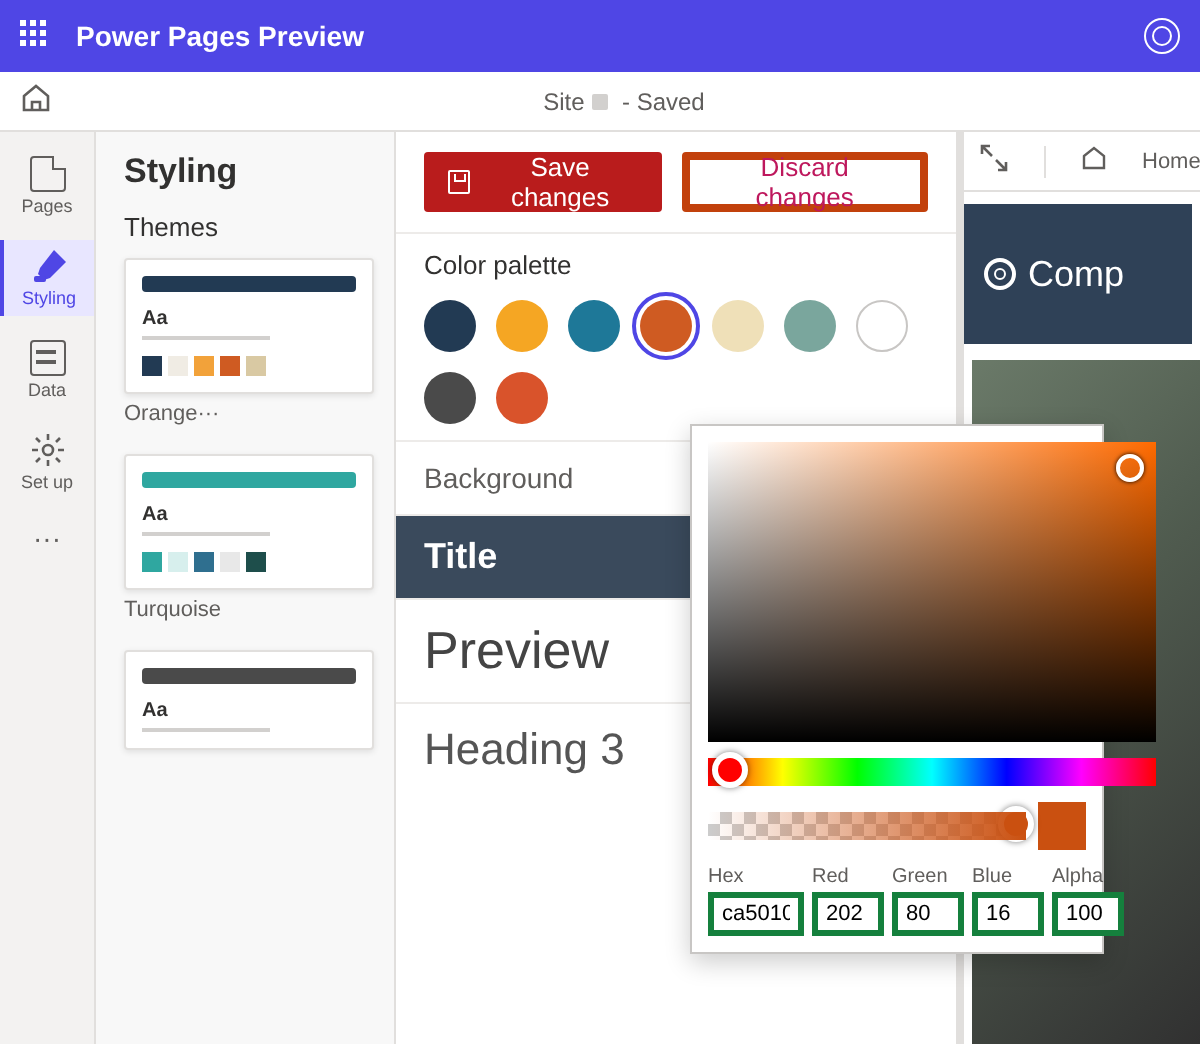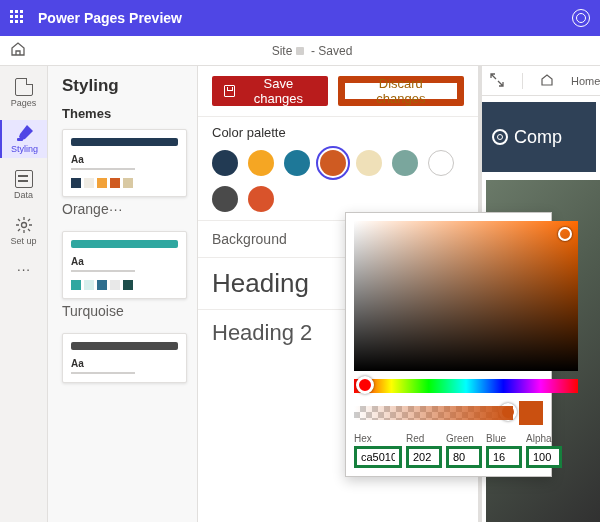--- a/index.html
+++ b/index.html
@@ -21,33 +21,33 @@
   .pages-ic{border:1.5px solid currentColor;border-radius:2px}
   .pages-ic:after{content:"";position:absolute;right:-1px;top:-1px;width:6px;height:6px;background:#f3f2f1;border-left:1.5px solid currentColor;border-bottom:1.5px solid currentColor}
   .brush-ic svg{width:18px;height:18px}
   .data-ic{border:1.5px solid currentColor;border-radius:2px}
   .data-ic:before,.data-ic:after{content:"";position:absolute;left:2px;height:1.5px;background:currentColor;width:10px}
   .data-ic:before{top:4px}.data-ic:after{top:9px}
   .cog-ic svg{width:18px;height:18px}
   .dots{font-size:14px;line-height:14px}
   .panel{width:150px;background:#f8f8f8;border-right:1px solid #e1dfdd;padding:10px 10px 0 14px;overflow:hidden}
   .panel h2{font-size:17px;font-weight:600;margin:0 0 10px}
-  .panel h3{font-size:13px;font-weight:700;margin:0 0 8px}
+  .panel h3{font-size:13px;font-weight:400;margin:0 0 8px}
   .theme-card{background:#fff;border:1px solid #e1dfdd;border-radius:2px;padding:8px;margin-bottom:4px;box-shadow:0 1px 3px rgba(0,0,0,.1)}
   .tc-head{height:8px;border-radius:2px;margin-bottom:8px}
   .tc-sample{font-size:10px;font-weight:600}
   .tc-line{height:2px;background:#d2d0ce;margin-top:3px;width:60%}
   .tc-swatches{display:flex;gap:3px;margin-top:8px}
   .tc-swatches span{width:10px;height:10px}
-  .theme-label{font-size:14px;color:#605e5c;margin:4px 0 14px;display:flex;align-items:center}
+  .theme-label{font-size:11px;color:#605e5c;margin:4px 0 14px;display:flex;align-items:center}
   .center{flex:1;min-width:0;background:#fff;display:flex;flex-direction:column;border-right:4px solid #e1dfdd;position:relative}
   .center-head{display:flex;gap:10px;padding:10px 14px;align-items:center}
   .btn{height:30px;border-radius:2px;font-size:13px;padding:0 12px;display:flex;align-items:center;gap:6px;cursor:pointer}
   .btn-primary{background:#b91c1c;color:#fff;border:none}
-  .btn-secondary{background:#fff;color:#a16207;border:7px solid #c2410c}
+  .btn-secondary{background:#fff;color:#be185d;border:4px solid #c2410c}
   .save-ic{width:12px;height:12px;border:1.5px solid #fff;border-radius:1px;position:relative}
   .save-ic:after{content:"";position:absolute;left:2px;top:1px;width:4px;height:3px;border:1px solid #fff;border-top:none}
   .section{padding:8px 14px;border-top:1px solid #edebe9}
   .section-title{font-size:13px;color:#323130;margin:0 0 10px}
   .palette{display:flex;flex-wrap:wrap;gap:10px;max-width:260px}
   .swatch{width:26px;height:26px;border-radius:50%;cursor:pointer}
   .swatch.sel{outline:2px solid #4f46e5;outline-offset:2px}
   .swatch.white{border:1px solid #c8c6c4}
   .blocks{padding:0}
   .block{padding:10px 14px;border-top:1px solid #edebe9;font-size:14px;color:#605e5c}
@@ -202,22 +202,23 @@
           <div class="swatch" style="background: rgb(239, 224, 184);"></div>
           <div class="swatch" style="background: rgb(122, 166, 157);"></div>
           <div class="swatch white" style="background: rgb(255, 255, 255);"></div>
           <div class="swatch" style="background: rgb(74, 74, 74);"></div>
           <div class="swatch" style="background: rgb(217, 83, 43);"></div>
         </div>
     </div>
 
     <div class="blocks">
       <div class="block">Background</div>
-      <div class="block h1">Heading</div>
-      <div class="block h2">Heading 2</div>
+      <div class="block title">Title</div>
+      <div class="block h1">Preview</div>
+      <div class="block h2">Heading 3</div>
     </div>
   </div>
 
   <div class="right">
     <div class="right-tool">
       <span class="arrow-ic"><svg viewBox="0 0 14 14" stroke="#605e5c" fill="none" stroke-width="1.3">
             <path d="M5 1H1v4M1 1l5 5M9 13h4V9M13 13L8 8"></path>
           </svg></span>
       <span style="border-left:1px solid #e1dfdd;height:16px"></span>
       <span><svg width="12" height="12" viewBox="0 0 12 12" stroke="#605e5c" fill="none" stroke-width="1.2">

